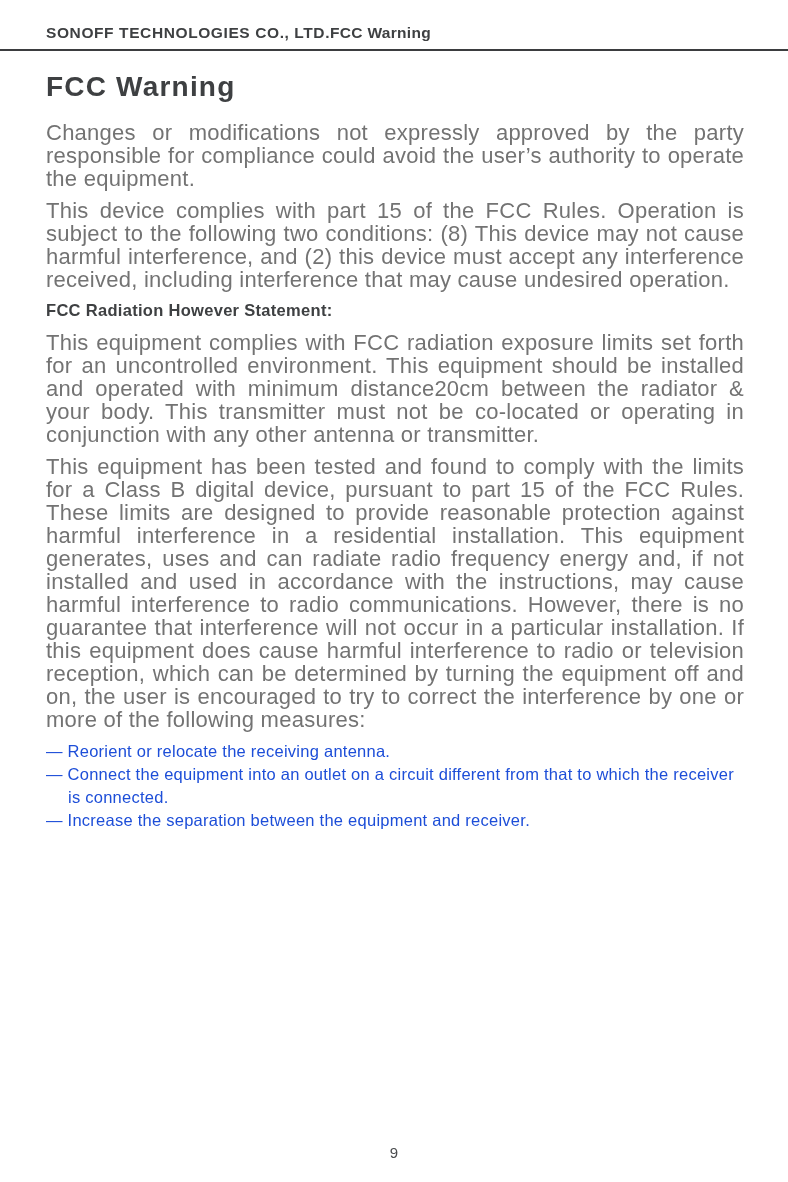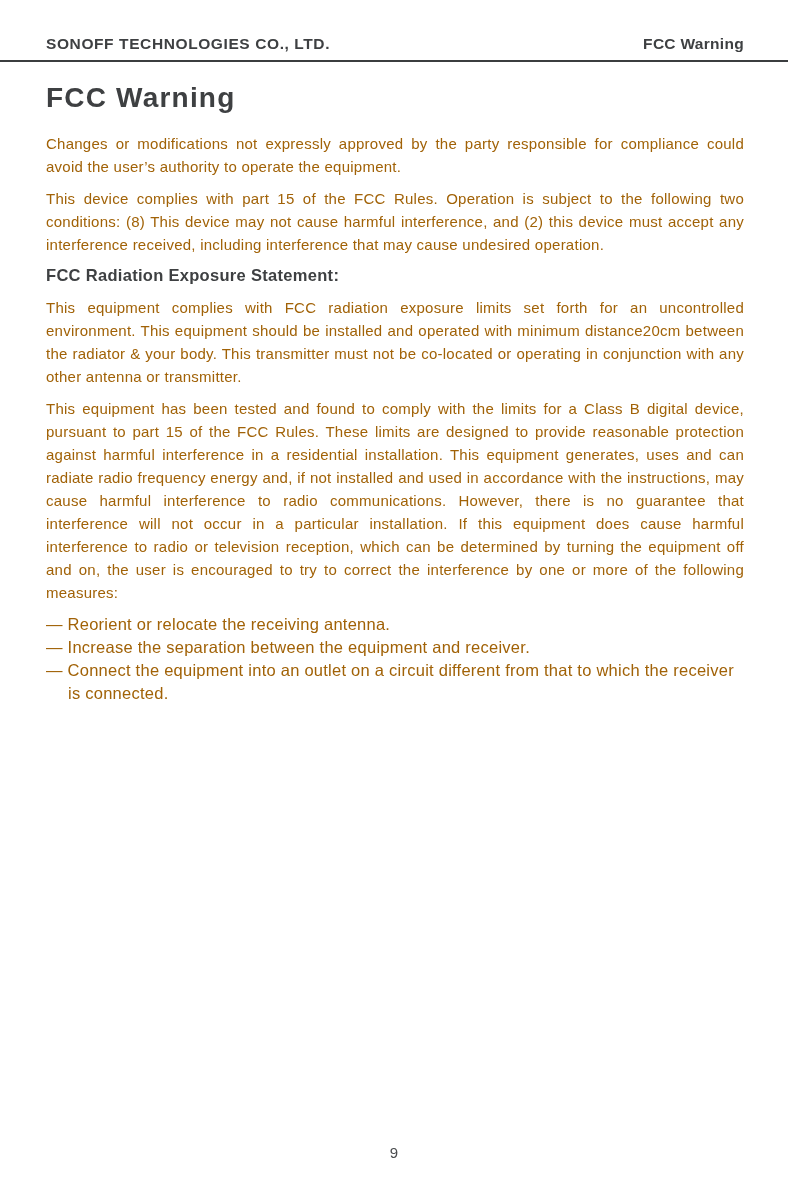--- a/index.html
+++ b/index.html
@@ -11,23 +11,22 @@
     position: relative;
     width: 788px;
     height: 1182px;
     background: #ffffff;
     font-family: "Liberation Sans", sans-serif;
     overflow: hidden;
     box-sizing: border-box;
   }
   .pagehead {
     display: flex;
-    justify-content: space-between;
     align-items: flex-end;
-    height: 62px;
+    height: 51px;
     box-sizing: border-box;
     padding: 0 44px 7px 46px;
     border-bottom: 2px solid #3b3d3f;
   }
   .pagehead .company {
     font-weight: 700;
     font-size: 15.5px;
     letter-spacing: 0.6px;
     color: #3e4042;
   }
@@ -43,24 +42,24 @@
   .doc-title {
     margin: 19px 0 0 0;
     font-size: 28px;
     line-height: 34px;
     font-weight: 700;
     letter-spacing: 1.2px;
     color: #3e4042;
   }
   .para {
     margin: 9px 0 0 0;
-    font-size: 15px;
+    font-size: 22px;
     line-height: 23px;
     letter-spacing: 0.25px;
-    color: #a16207;
+    color: #737373;
     text-align: justify;
   }
   .para.first {
     margin-top: 17px;
   }
   .subhead {
     margin: 8px 0 0 0;
     font-size: 16.5px;
     line-height: 23px;
     font-weight: 700;
@@ -69,21 +68,21 @@
   }
   .measures {
     margin: 9px 0 0 0;
     padding: 0;
     list-style: none;
   }
   .measures li {
     font-size: 16.5px;
     line-height: 23px;
     letter-spacing: 0.25px;
-    color: #a16207;
+    color: #1d4ed8;
     padding-left: 22px;
     text-indent: -22px;
   }
   .pagenum {
     position: absolute;
     left: 0;
     right: 0;
     bottom: 21px;
     text-align: center;
     font-size: 15px;
@@ -101,31 +100,31 @@
   </header>
 
   <main class="content">
 
     <h1 class="doc-title">FCC Warning</h1>
 
     <p class="para first">Changes or modifications not expressly approved by the party responsible for compliance could avoid the user’s authority to operate the equipment.</p>
 
     <p class="para">This device complies with part 15 of the FCC Rules. Operation is subject to the following two conditions: (8) This device may not cause harmful interference, and (2) this device must accept any interference received, including interference that may cause undesired operation.</p>
 
-    <h2 class="subhead">FCC Radiation Exposure Statement:</h2>
+    <h2 class="subhead">FCC Radiation However Statement:</h2>
 
     <p class="para">This equipment complies with FCC radiation exposure limits set forth for an uncontrolled environment. This equipment should be installed and operated with minimum distance20cm between the radiator &amp; your body.  This transmitter must not be co-located or operating in conjunction with any other antenna or transmitter.</p>
 
 
     <p class="para">This equipment has been tested and found to comply with the limits for a Class B digital device, pursuant to part 15 of the FCC Rules. These limits are designed to provide reasonable protection against harmful interference in a residential installation. This equipment generates, uses and can radiate radio frequency energy and, if not installed and used in accordance with the instructions, may cause harmful interference to radio communications. However, there is no guarantee that interference will not occur in a particular installation. If this equipment does cause harmful interference to radio or television reception, which can be determined by turning the equipment off and on, the user is encouraged to try to correct the interference by one or more of the following measures:</p>
 
     <ul class="measures">
       <li>— Reorient or relocate the receiving antenna.</li>
+      <li>— Connect the equipment into an outlet on a circuit different from that to which the receiver is connected.</li>
       <li>— Increase the separation between the equipment and receiver.</li>
-      <li>— Connect the equipment into an outlet on a circuit different from that to which the receiver is connected.</li>
     </ul>
 
   </main>
 
   <footer class="pagenum">
     <span>9</span>
   </footer>
 
 </div>
 

